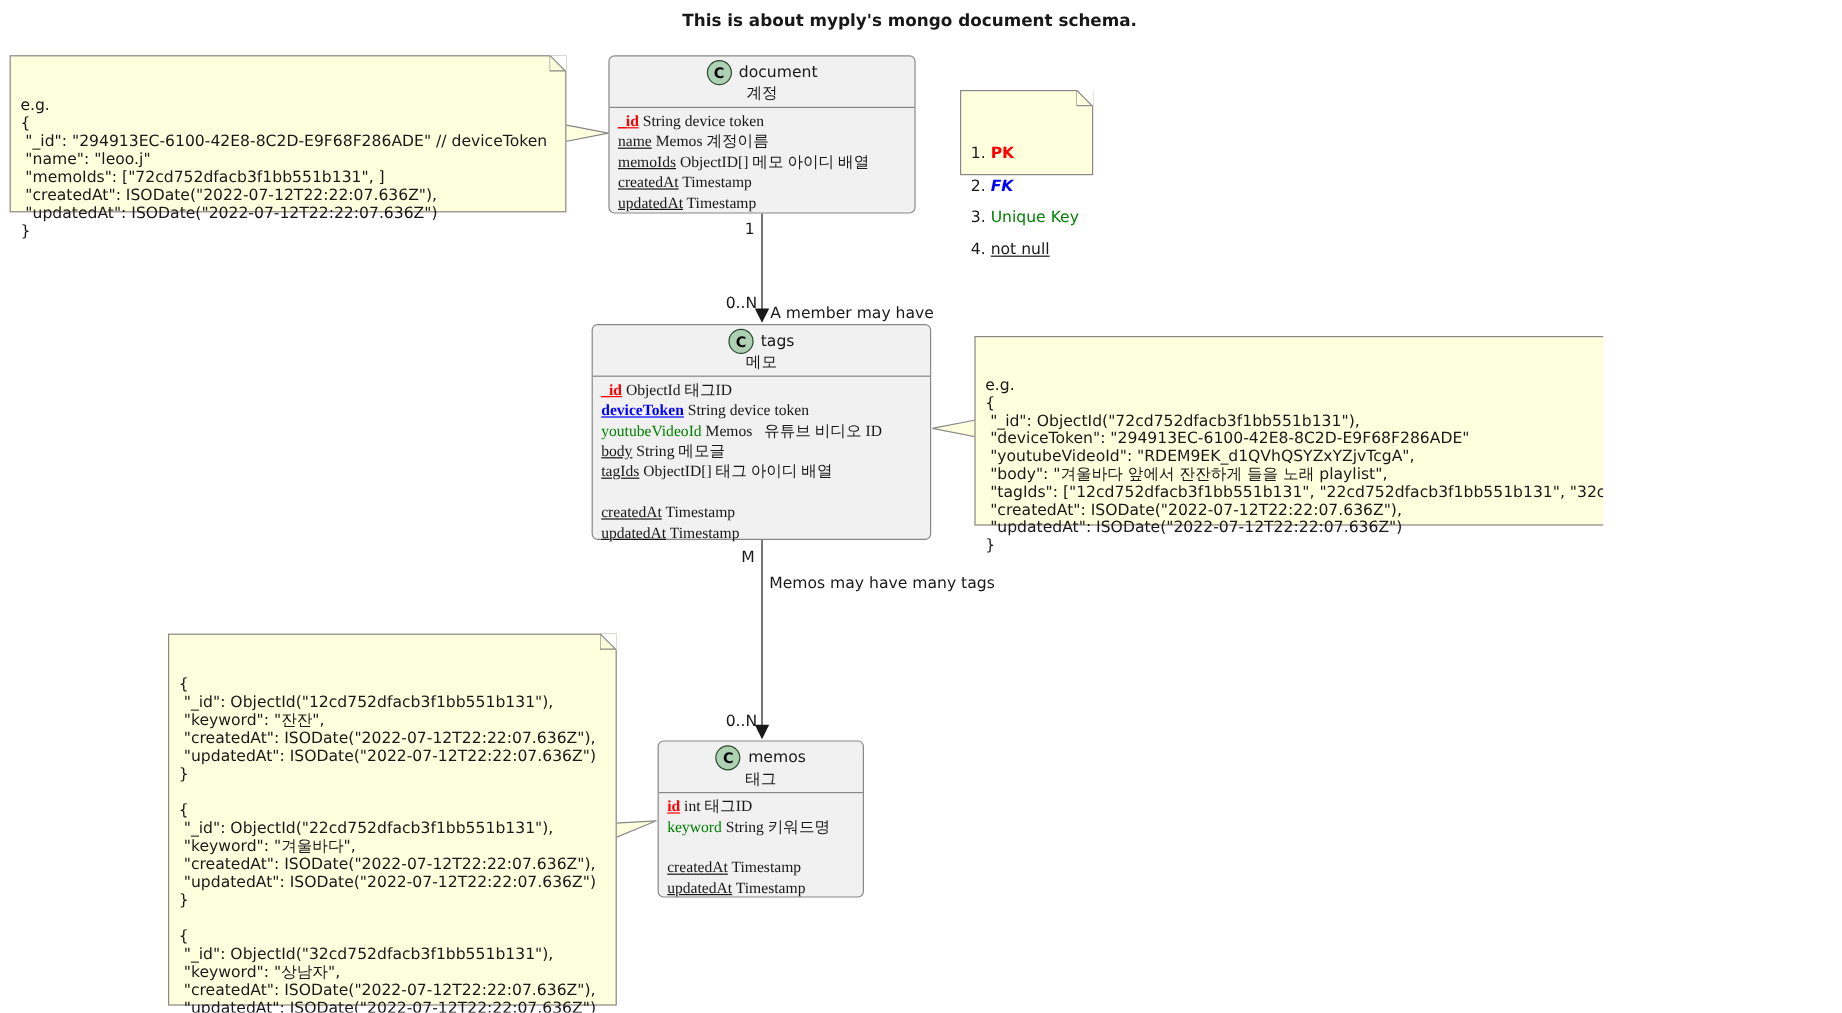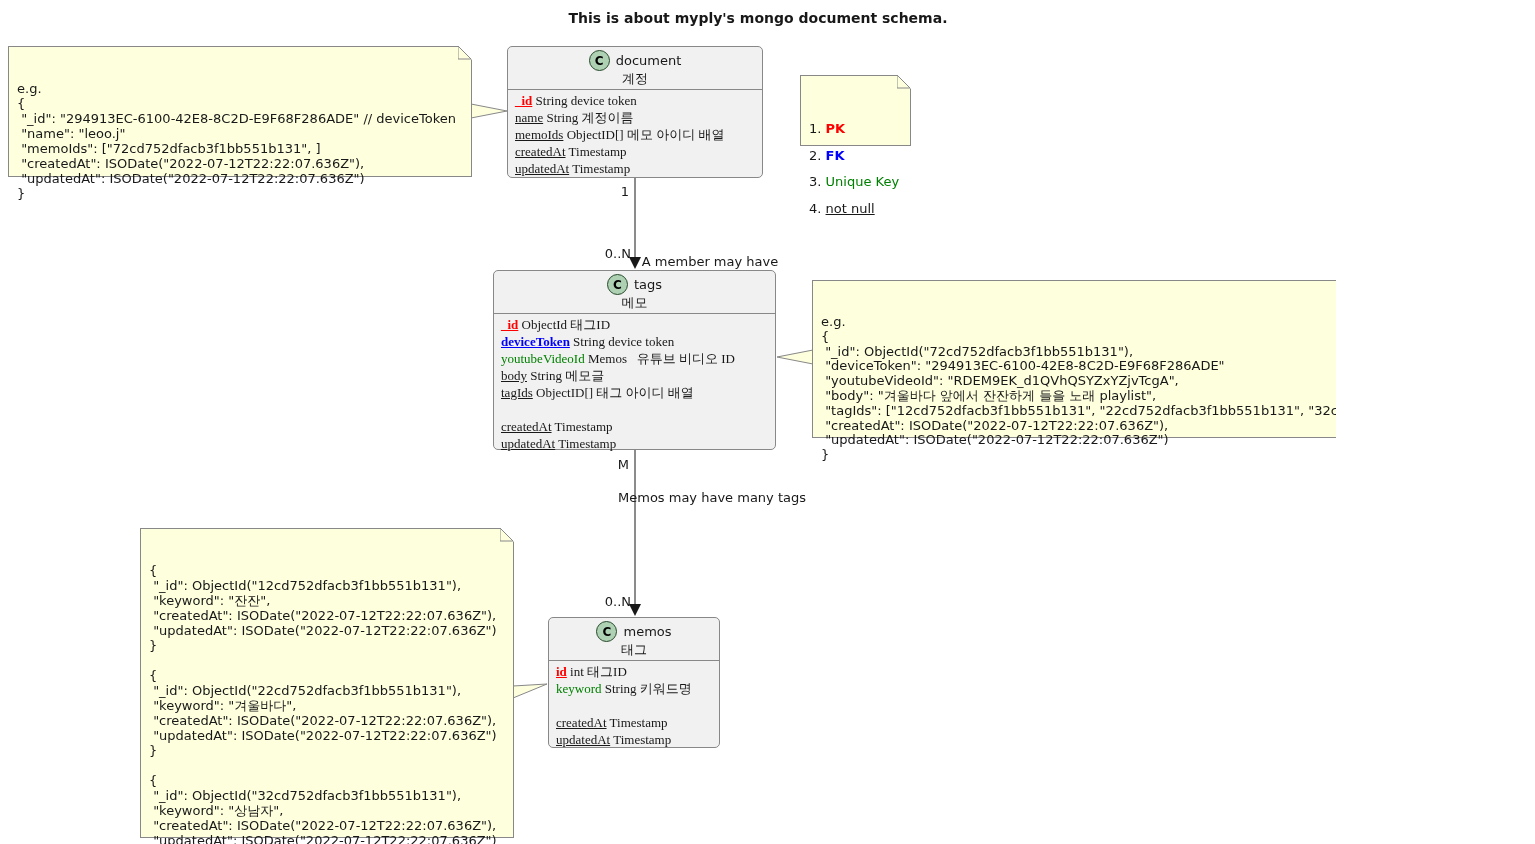--- a/index.html
+++ b/index.html
@@ -36,21 +36,21 @@
 
   
   .overlay{position:absolute;left:0;top:0;pointer-events:none;}
   .edge-label{position:absolute;font-size:13px;line-height:15.5px;white-space:pre;}
   .mult{position:absolute;font-size:13px;text-align:right;}
   .center{text-align:center;margin-top:48px;}
 
   
   .legend-row{line-height:15.5px;font-size:13px;margin-top:11px;}
   .lg-pk{color:var(--pk);font-weight:bold;}
-  .lg-fk{color:var(--fk);font-weight:bold;}
+  .lg-fk{color:var(--fk);font-weight:bold;font-style:italic;}
   .lg-uk{color:var(--uk);}
   .lg-nn{text-decoration:underline;}
 </style>
 </head>
 <body>
 
 <div id="canvas">
 
   <div class="title">This is about myply's mongo document schema.</div>
 
@@ -85,21 +85,21 @@
   <div class="uml-class" style="left:507px;top:46px;width:256px;height:132px;">
     <div class="uml-header">
       <div class="uml-title-row">
         <span class="c-circle">C</span>
         <span class="uml-name">document</span>
       </div>
       <div class="uml-subtitle">계정</div>
     </div>
     <div class="uml-fields">
         <div class="frow"><span class="fname pk">_id</span><span class="frest"> String device token</span></div>
-        <div class="frow"><span class="fname nn">name</span><span class="frest"> String 계정이름</span></div>
+        <div class="frow"><span class="fname nn">name</span><span class="frest"> Memos 계정이름</span></div>
         <div class="frow"><span class="fname nn">memoIds</span><span class="frest"> ObjectID[] 메모 아이디 배열</span></div>
         <div class="frow"><span class="fname nn">createdAt</span><span class="frest"> Timestamp</span></div>
         <div class="frow"><span class="fname nn">updatedAt</span><span class="frest"> Timestamp</span></div>
       </div>
   </div>
 
   <div class="note" style="left:800px;top:75px;width:111px;height:71px;">
     <div class="note-body" style="white-space:normal;padding:4px 8px;">
         <div class="legend-row"><span>1. </span><span class="lg-pk">PK</span></div>
         <div class="legend-row"><span>2. </span><span class="lg-fk">FK</span></div>
@@ -148,21 +148,21 @@
  "createdAt": ISODate("2022-07-12T22:22:07.636Z"),
  "updatedAt": ISODate("2022-07-12T22:22:07.636Z")
 }</div>
     <svg class="fold" width="14" height="14">
       <path d="M0 0 L14 0 L14 14 Z" fill="#ffffff"></path>
       <path d="M0 0 L13 13 L0 13 Z" fill="#FEFFDD" stroke="#888888"></path>
     </svg>
   </div>
 
   <div class="mult" style="left:595px;top:457px;width:34px;">M</div>
-  <div class="edge-label" style="left:618px;top:479px;margin-top:11px;">Memos may have many tags</div>
+  <div class="edge-label" style="left:641px;top:479px;">Memos may have many tags</div>
   <div class="mult" style="left:589px;top:594px;width:42px;">0..N</div>
 
   <div class="note" style="left:140px;top:528px;width:374px;height:310px;">
     <div class="note-body">{
  "_id": ObjectId("12cd752dfacb3f1bb551b131"),
  "keyword": "잔잔",
  "createdAt": ISODate("2022-07-12T22:22:07.636Z"),
  "updatedAt": ISODate("2022-07-12T22:22:07.636Z")
 }
 

